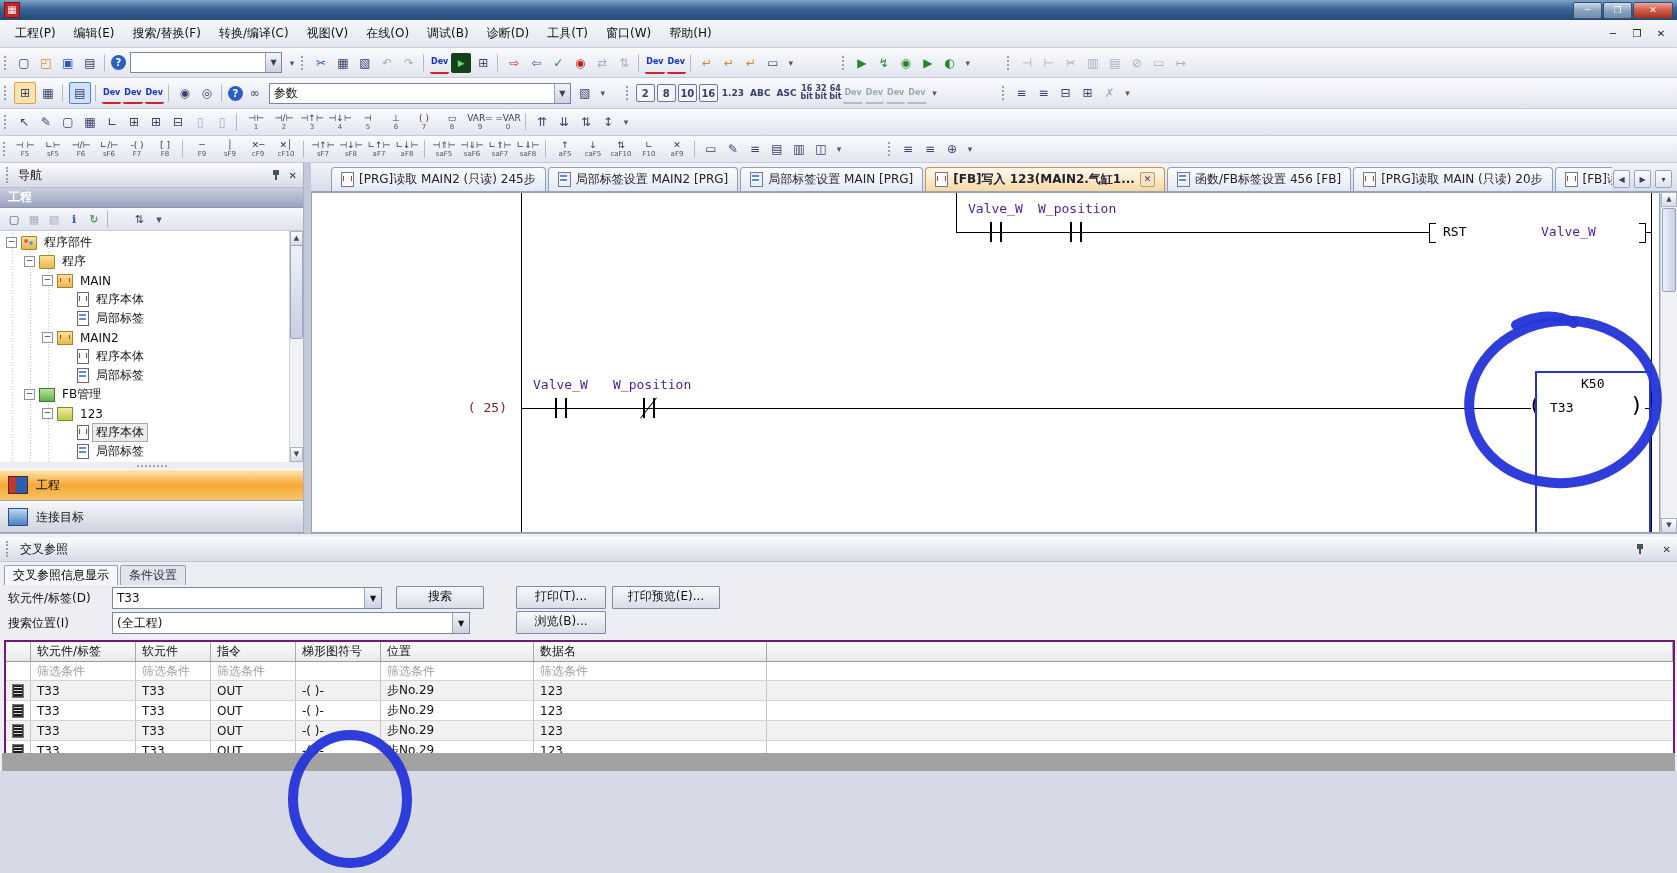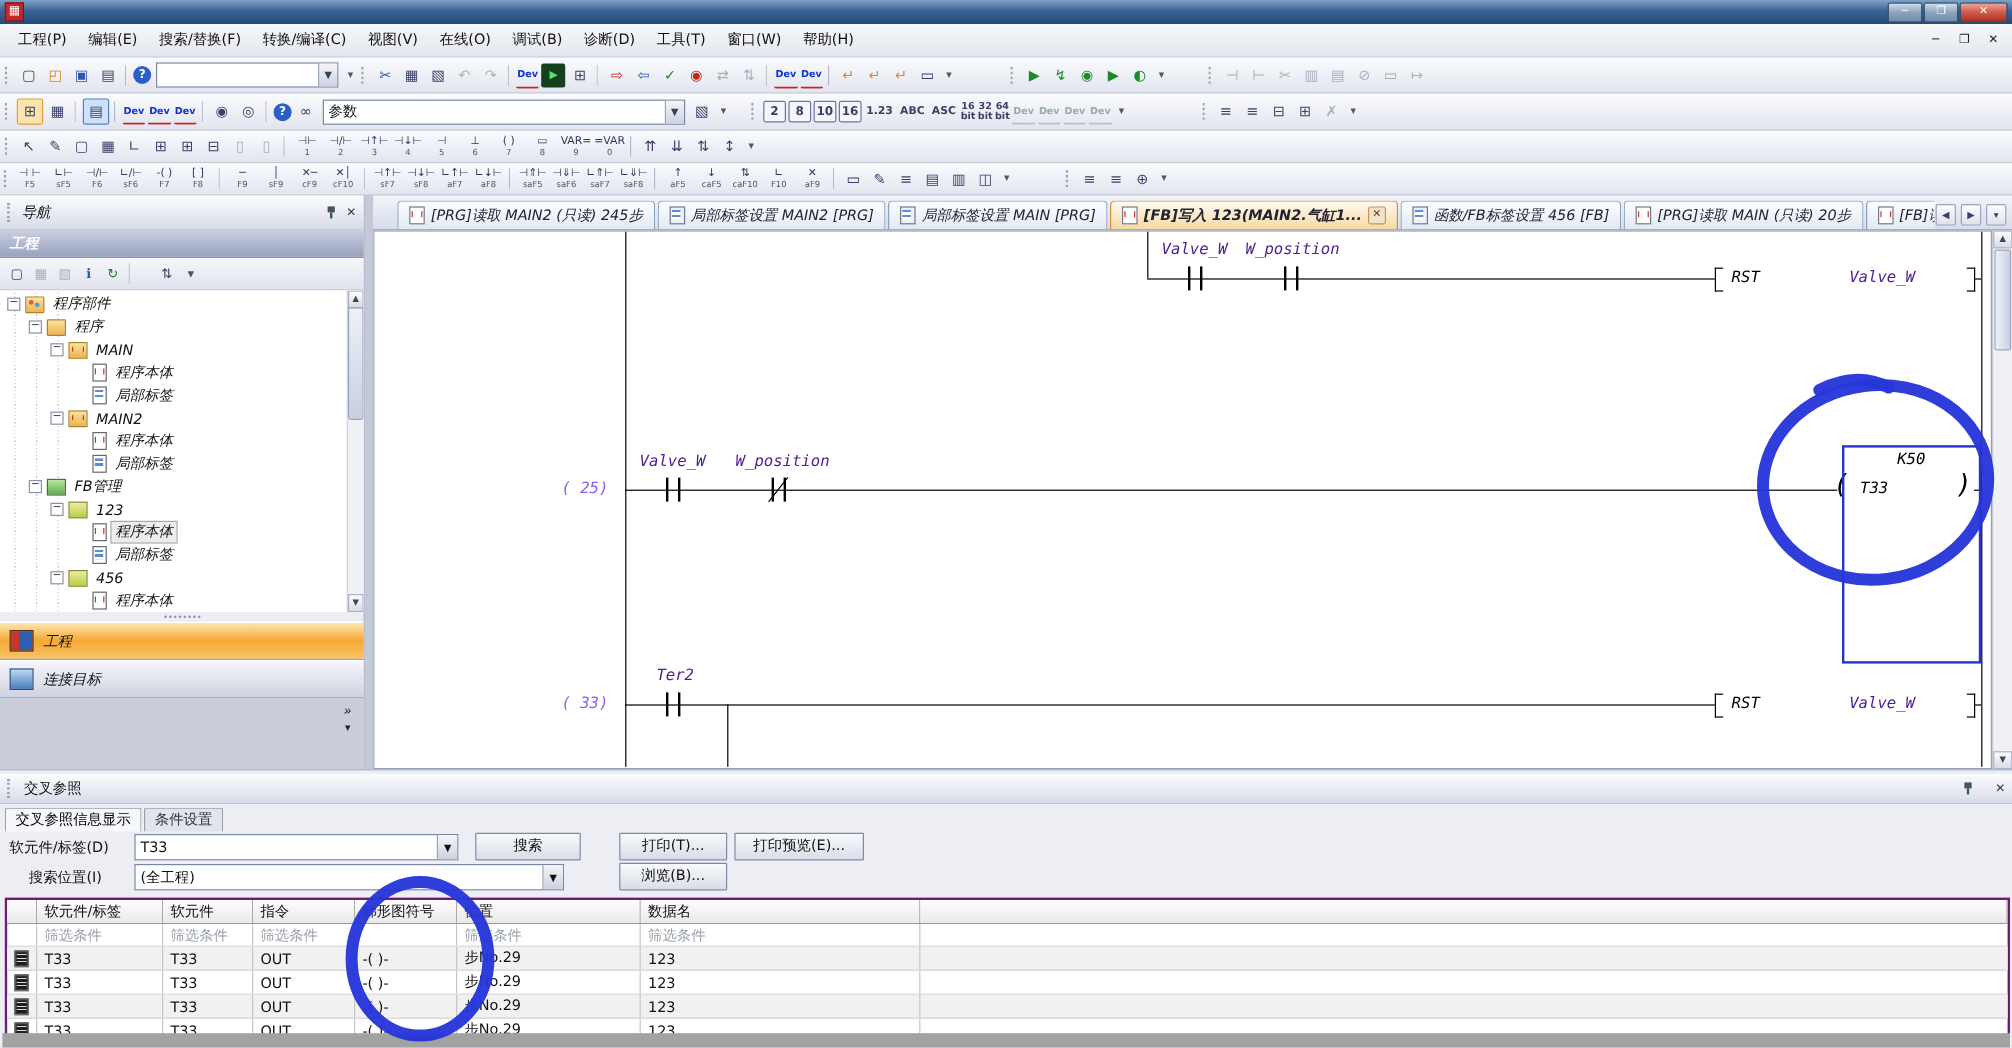--- a/index.html
+++ b/index.html
@@ -49,21 +49,21 @@
   .combo .cval{flex:1;padding:0 4px;white-space:nowrap;overflow:hidden;}
   .combo .dd{width:15px;height:100%;background:linear-gradient(#f4f5f9,#cdd2e0);
     border-left:1px solid #9aa4bb;font-size:8px;display:flex;align-items:center;justify-content:center;color:#345;}
   .fico{min-width:26px;height:22px;margin:0 1px;display:flex;flex-direction:column;align-items:center;
     justify-content:center;border-radius:2px;flex:0 0 auto;}
   .fico .fsym{font-size:9px;line-height:10px;color:#30365c;white-space:nowrap;}
   .fico .fkey{font-size:7px;line-height:8px;color:#555;}
   .fico.sep{min-width:2px;width:2px;height:18px;border-left:1px solid #b4b8c6;margin:0 3px;}
   .fico.grip{min-width:5px;width:5px;height:18px;border-left:2px dotted #9aa0b4;}
   
-  #main-row{display:flex;height:478px;font-style:italic;}
+  #main-row{display:flex;height:370px;}
   #navpanel{width:303px;background:#eceef4;display:flex;flex-direction:column;border-right:1px solid #aab0c2;}
   #vsplit{width:7px;background:#c4c9d8;}
   .panehdr{height:28px;background:linear-gradient(#fcfcfe,#d8dbe8);display:flex;align-items:center;
     border-bottom:1px solid #b8bdcd;padding:0 6px;}
   .panehdr .grip2{width:4px;height:16px;border-left:2px dotted #9aa0b4;margin-right:6px;}
   .panehdr .ptitle{flex:1;}
   .pinico{width:10px;height:10px;position:relative;margin-right:8px;}
   .pinico::before{content:"";position:absolute;left:2px;top:0;width:6px;height:5px;background:#455;}
   .pinico::after{content:"";position:absolute;left:4px;top:5px;width:2px;height:5px;background:#455;}
   .xico{font-size:10px;color:#334;}
@@ -136,21 +136,21 @@
   #tabctl .ico{width:15px;height:16px;font-size:8px;background:linear-gradient(#fdfdfe,#dde2ec);border:1px solid #9aa4bf;}
   #editor-body{flex:1;display:flex;min-height:0;}
   #ladder{flex:1;position:relative;background:#fff;border:1px solid #98a0b4;overflow:hidden;
     font-family:"DejaVu Sans Mono",monospace;}
   .hline,.vline{position:absolute;background:#000;}
   .hline{height:1px;} .vline{width:1px;}
   .cbar{position:absolute;width:2px;height:20px;background:#000;}
   .slash{position:absolute;width:1px;height:26px;background:#000;transform:rotate(38deg);}
   .dlabel{position:absolute;color:#4c1d95;font-size:13px;white-space:nowrap;}
   .ltext{position:absolute;color:#000;font-size:13px;white-space:nowrap;}
-  .step{position:absolute;color:#8b5cf6;font-size:13px;text-align:right;}
+  .step{position:absolute;color:#7f1d1d;font-size:13px;text-align:right;}
   .paren{position:absolute;font-size:22px;line-height:24px;color:#000;}
   .brk{position:absolute;width:6px;height:18px;border:1px solid #000;}
   .brk.l{border-right:none;} .brk.r{border-left:none;}
   #selrect{position:absolute;border:2px solid #2335cc;background:transparent;}
   #vscroll{width:16px;background:#f0f1f5;border-left:1px solid #c6cad6;position:relative;}
   #vthumb{position:absolute;left:1px;right:1px;top:16px;height:82px;
     background:linear-gradient(90deg,#eef1f8,#c8cfe2);border:1px solid #9aa4bf;border-radius:2px;}
   
   #crossref{height:237px;background:#eceef4;position:relative;border-top:1px solid #aab0c2;}
   #cr-titlebar{position:absolute;left:0;right:0;top:3px;height:24px;
@@ -814,21 +814,21 @@
   </div>
   <div id="cr-form">
     <span class="frmlabel" style="left:8px;top:4px;">软元件/标签(D)</span>
     <span class="frmcombo" style="left:112px;top:1px;width:268px;">
       <span class="cval">T33</span>
       <span class="dd">▼</span>
     </span>
     <span class="crbtn" style="left:396px;top:0;width:86px;">搜索</span>
     <span class="crbtn" style="left:516px;top:0;width:88px;">打印(T)...</span>
     <span class="crbtn" style="left:612px;top:0;width:106px;">打印预览(E)...</span>
-    <span class="frmlabel" style="left:8px;top:29px;margin-left:16px;">搜索位置(I)</span>
+    <span class="frmlabel" style="left:8px;top:29px;">搜索位置(I)</span>
     <span class="frmcombo" style="left:112px;top:26px;width:356px;">
       <span class="cval">(全工程)</span>
       <span class="dd">▼</span>
     </span>
     <span class="crbtn" style="left:516px;top:25px;width:88px;">浏览(B)...</span>
   </div>
   <div id="cr-table">
     <div class="crr hdr">
       <span class="cc c0"></span>
       <span class="cc c1">软元件/标签</span>

